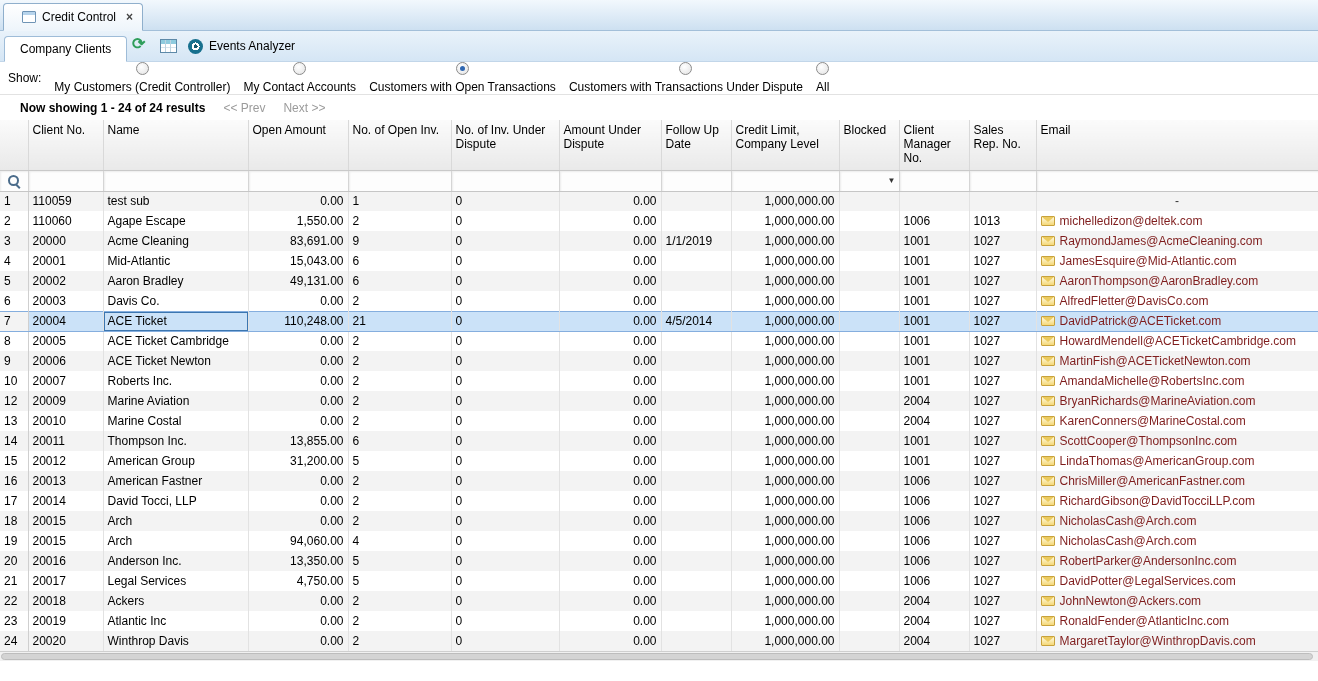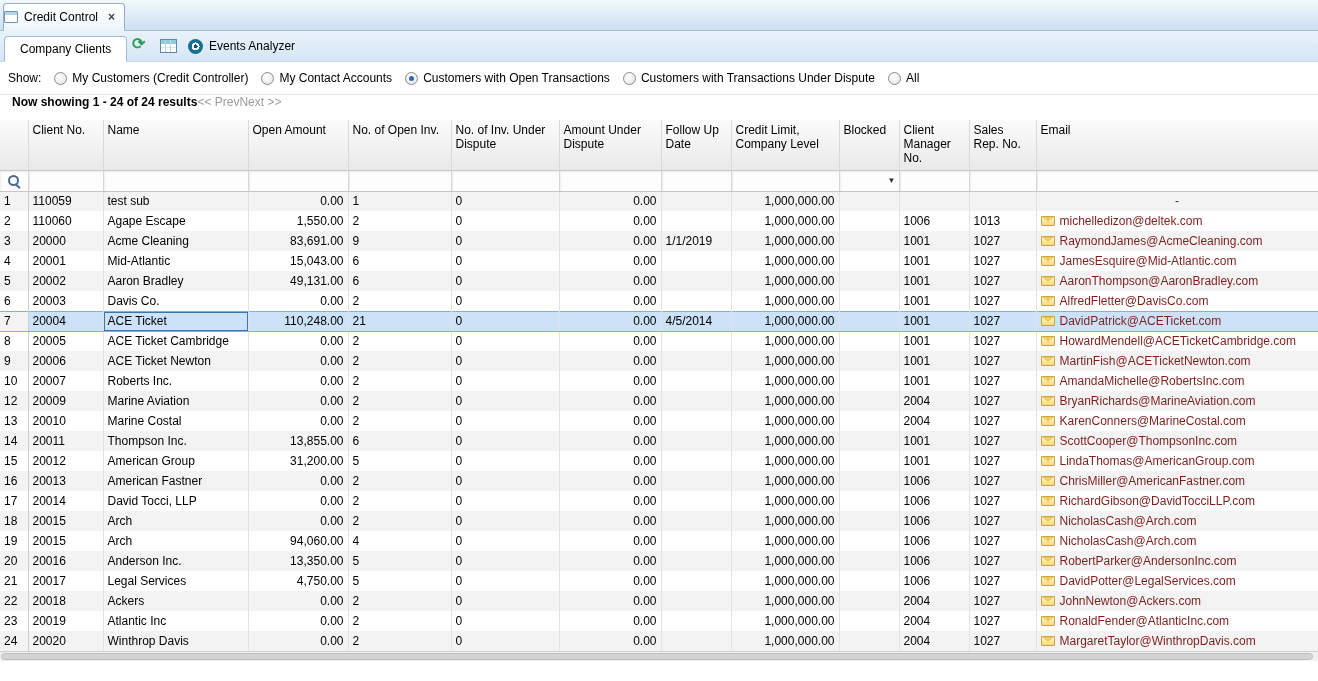--- a/index.html
+++ b/index.html
@@ -11,21 +11,21 @@
   }
 
   
   .doc-tabbar {
     height: 31px; position: relative;
     background: linear-gradient(to bottom, #f2f8fd, #cde0f1);
     border-bottom: 1px solid #a3bfd9;
   }
   .doc-tab {
     position: absolute; left: 3px; bottom: -1px; height: 28px;
-    padding: 0 9px 0 0;
+    padding: 0 9px 0 18px;
     background: linear-gradient(to bottom, #ffffff, #eef5fb);
     border: 1px solid #8fafcc; border-bottom: 1px solid #eef5fb;
     border-radius: 4px 4px 0 0;
     display: flex; align-items: center; gap: 6px; z-index: 2;
   }
   .win-icon {
     width: 14px; height: 12px; border: 1px solid #6f94b5; border-radius: 1px;
     background: linear-gradient(to bottom, #b7d4ec 0 3px, #ffffff 3px);
   }
   .close-x { font-weight: bold; color: #444; margin-left: 4px; font-size: 12px; }
@@ -57,33 +57,33 @@
     width: 15px; height: 15px; border-radius: 50%;
     background: radial-gradient(circle at 50% 50%, #14586e 0 2px, #ffffff 2px 4px, #17708e 4px 8px);
   }
 
   
   .show-row {
     height: 33px; display: flex; align-items: center;
     padding-left: 8px; gap: 13px; background: #fff;
     border-bottom: 1px solid #e2e2e2;
   }
-  .radio-opt { display: flex; align-items: center; gap: 5px; }
+  .radio-opt { display: flex; align-items: center; gap: 5px; flex-direction: column; }
   .radio {
     width: 13px; height: 13px; border-radius: 50%;
     border: 1px solid #8b8b8b; position: relative;
     background: radial-gradient(circle at 40% 35%, #ffffff, #e2e2e2);
   }
   .radio.checked::after {
     content: ""; position: absolute; left: 3px; top: 3px;
     width: 5px; height: 5px; border-radius: 50%; background: #2f67b1;
   }
 
   
-  .paging-row { height: 25px; display: flex; padding-left: 12px; background: #fff; }
+  .paging-row { height: 25px; display: flex; align-items: center; padding-left: 20px; gap: 18px; background: #fff; }
   .results { font-weight: bold; }
   .pager { color: #9b9b9b; }
 
   
   table.grid { border-collapse: collapse; table-layout: fixed; width: 1318px; }
   thead th {
     background: linear-gradient(to bottom, #fbfbfb, #e9e9e9);
     border-right: 1px solid #d9d9d9; border-bottom: 1px solid #c9c9c9;
     font-weight: normal; text-align: left; vertical-align: top;
     padding: 3px 4px; height: 50px; font-size: 12px; line-height: 14px;

